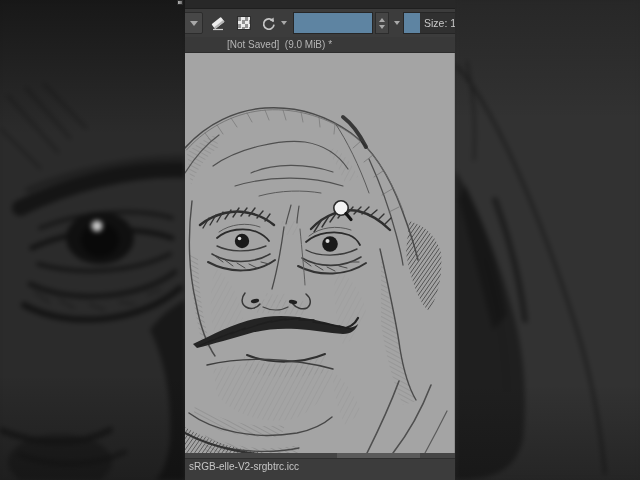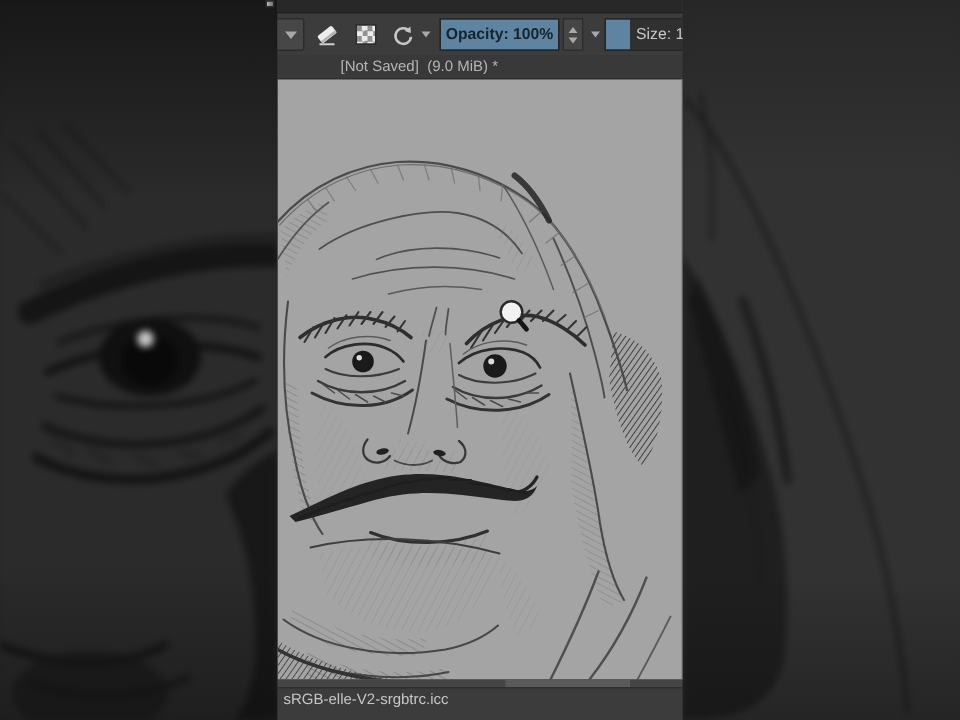--- a/index.html
+++ b/index.html
@@ -123,21 +123,20 @@
       <div class="tb-icon" style="left:73px;">
         <svg width="17" height="17" viewBox="0 0 17 17">
           <path d="M13.2,6.2 A5.2,5.2 0 1 0 14,9.6" fill="none" stroke="#c6c6c6" stroke-width="1.7"></path>
           <path d="M13.6,2.6 L13.9,7.0 L9.8,5.6 Z" fill="#c6c6c6"></path>
         </svg>
       </div>
       <span class="caret-sm" style="position:absolute;left:96px;top:12px;"></span>
 
       <div class="slider opacity" style="left:108px;width:80px;">
         <div class="fill" style="width:100%;"></div>
-        <span class="lbl">Opacity: 100%</span>
       </div>
       <div class="spinner" style="left:190px;">
         <span class="caret-up"></span>
         <span class="caret-sm"></span>
       </div>
       <span class="caret-sm" style="position:absolute;left:209px;top:12px;"></span>
 
       <div class="slider size" style="left:218px;width:60px;">
         <div class="fill" style="width:16px;"></div>
         <span class="lbl">Size: 10.00 p</span>

